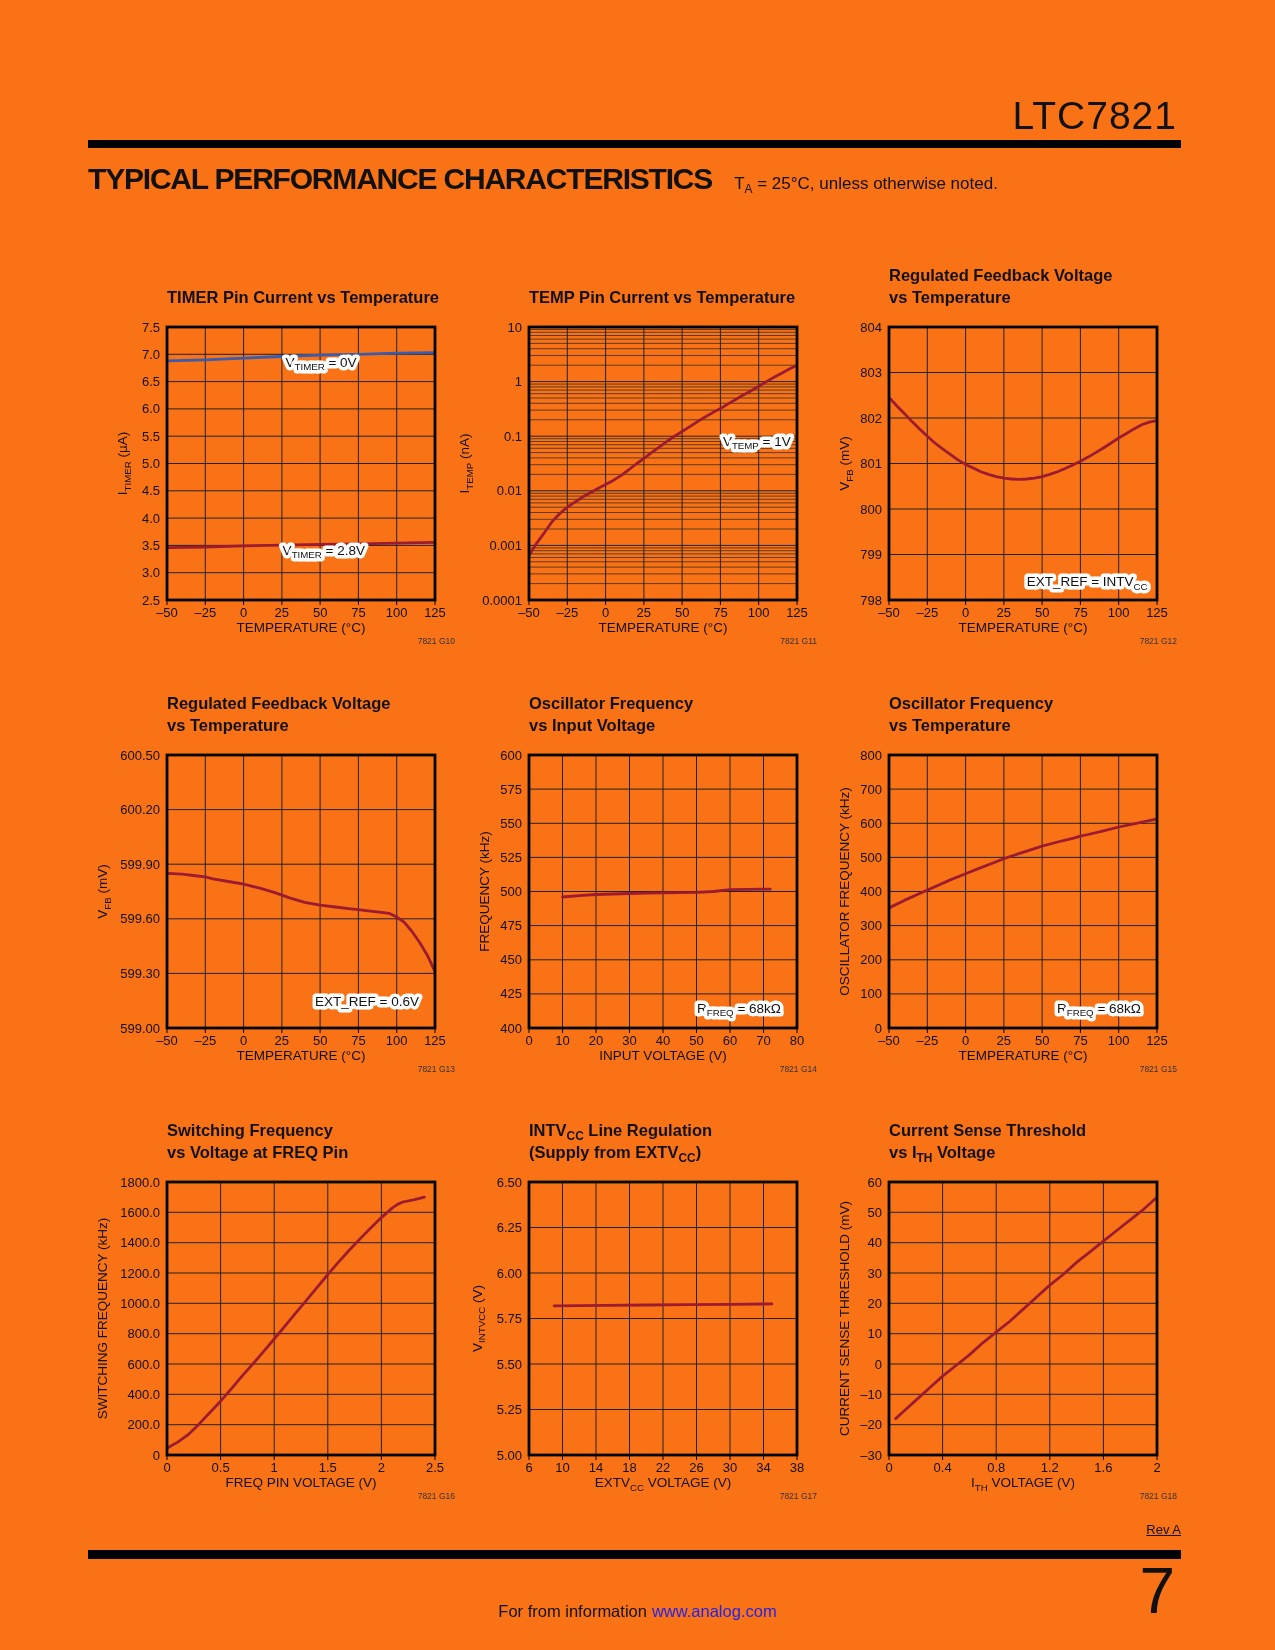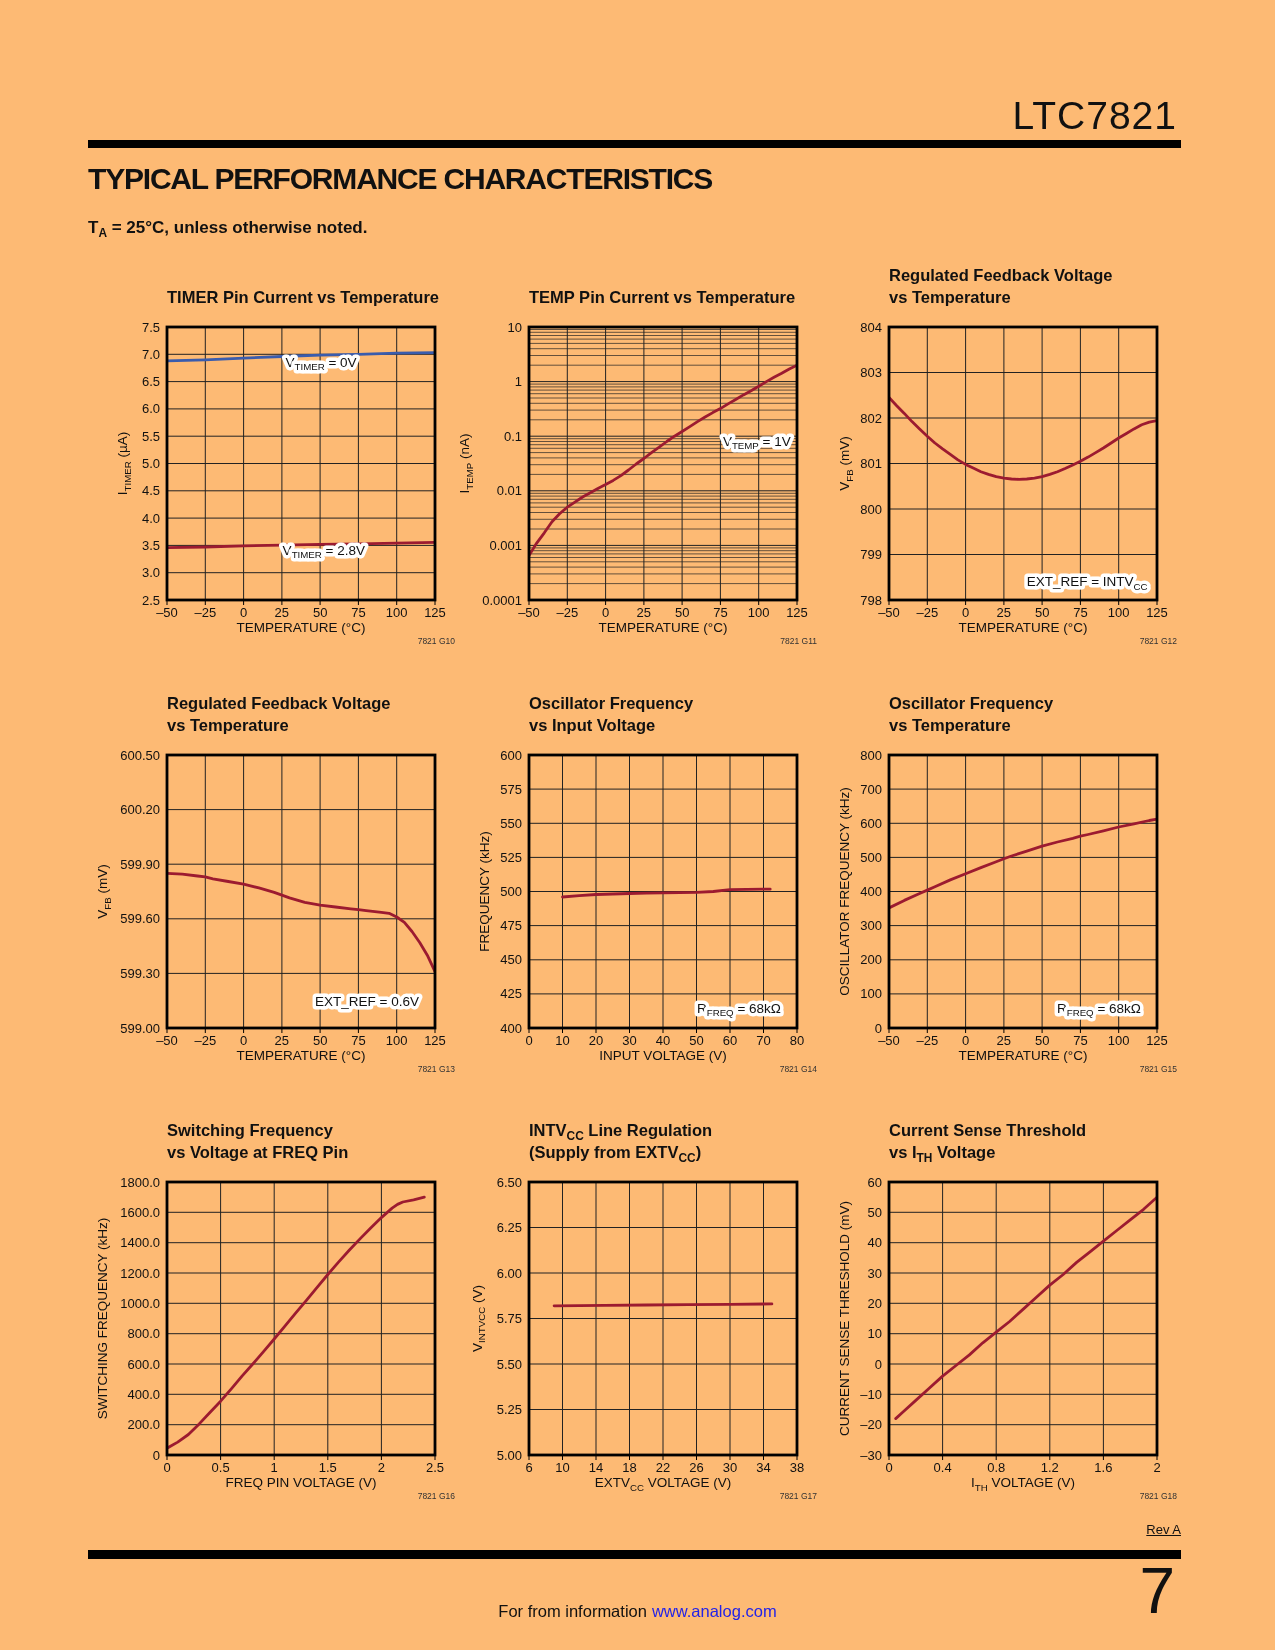--- a/index.html
+++ b/index.html
@@ -1,24 +1,24 @@
 <!DOCTYPE html>
 <html><head>
 <meta charset="utf-8">
 <style>
   html,body{margin:0;padding:0;background:#e9e9e9;}
-  .page{position:relative;width:1275px;height:1650px;background:#fdba74;
+  .page{position:relative;width:1275px;height:1650px;background:#f97316;
         font-family:"Liberation Sans",sans-serif;color:#111;overflow:hidden;}
   .brand{position:absolute;top:94px;right:98px;font-size:39px;font-weight:400;letter-spacing:1px;}
   .rule{position:absolute;left:88px;width:1093px;background:#000;}
   .top-rule{top:140px;height:8px;}
   .bottom-rule{top:1550px;height:9px;}
-  .heading-row{position:absolute;left:88px;top:162px;display:flex;align-items:baseline;gap:22px;white-space:nowrap;flex-direction:column;}
+  .heading-row{position:absolute;left:88px;top:162px;display:flex;align-items:baseline;gap:22px;white-space:nowrap;}
   .heading{font-size:30px;font-weight:bold;letter-spacing:-1.2px;}
-  .heading-note{font-size:17px;font-weight:bold;}
+  .heading-note{font-size:17px;font-weight:normal;}
   sub{font-size:70%;}
   #charts{position:absolute;left:0;top:0;width:100%;height:100%;}
   .chart-cell{position:absolute;width:360px;height:392px;}
   svg text{font-family:"Liberation Sans",sans-serif;}
   .rev{position:absolute;top:1522px;right:94px;font-size:13px;text-decoration:underline;}
   .page-number{position:absolute;top:1554px;right:100px;font-size:64px;font-weight:400;}
   .footer{position:absolute;top:1602px;left:0;width:1275px;text-align:center;font-size:16.5px;}
   .footer-link{color:#2323e8;text-decoration:none;margin-left:5px;cursor:pointer;}
 </style>
 </head>

